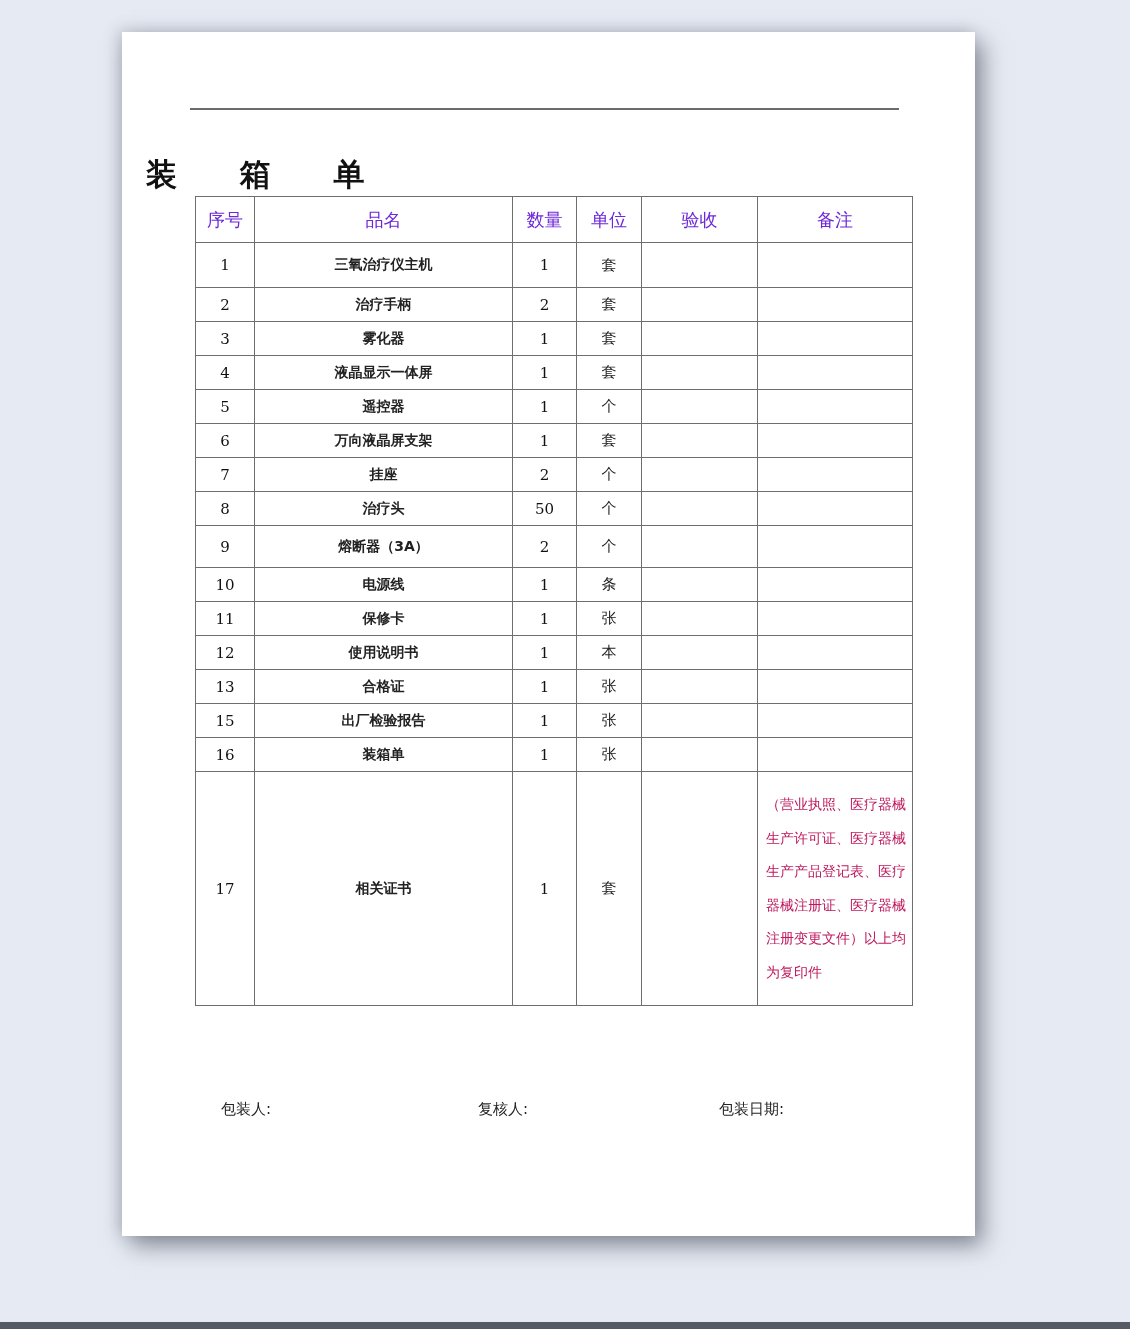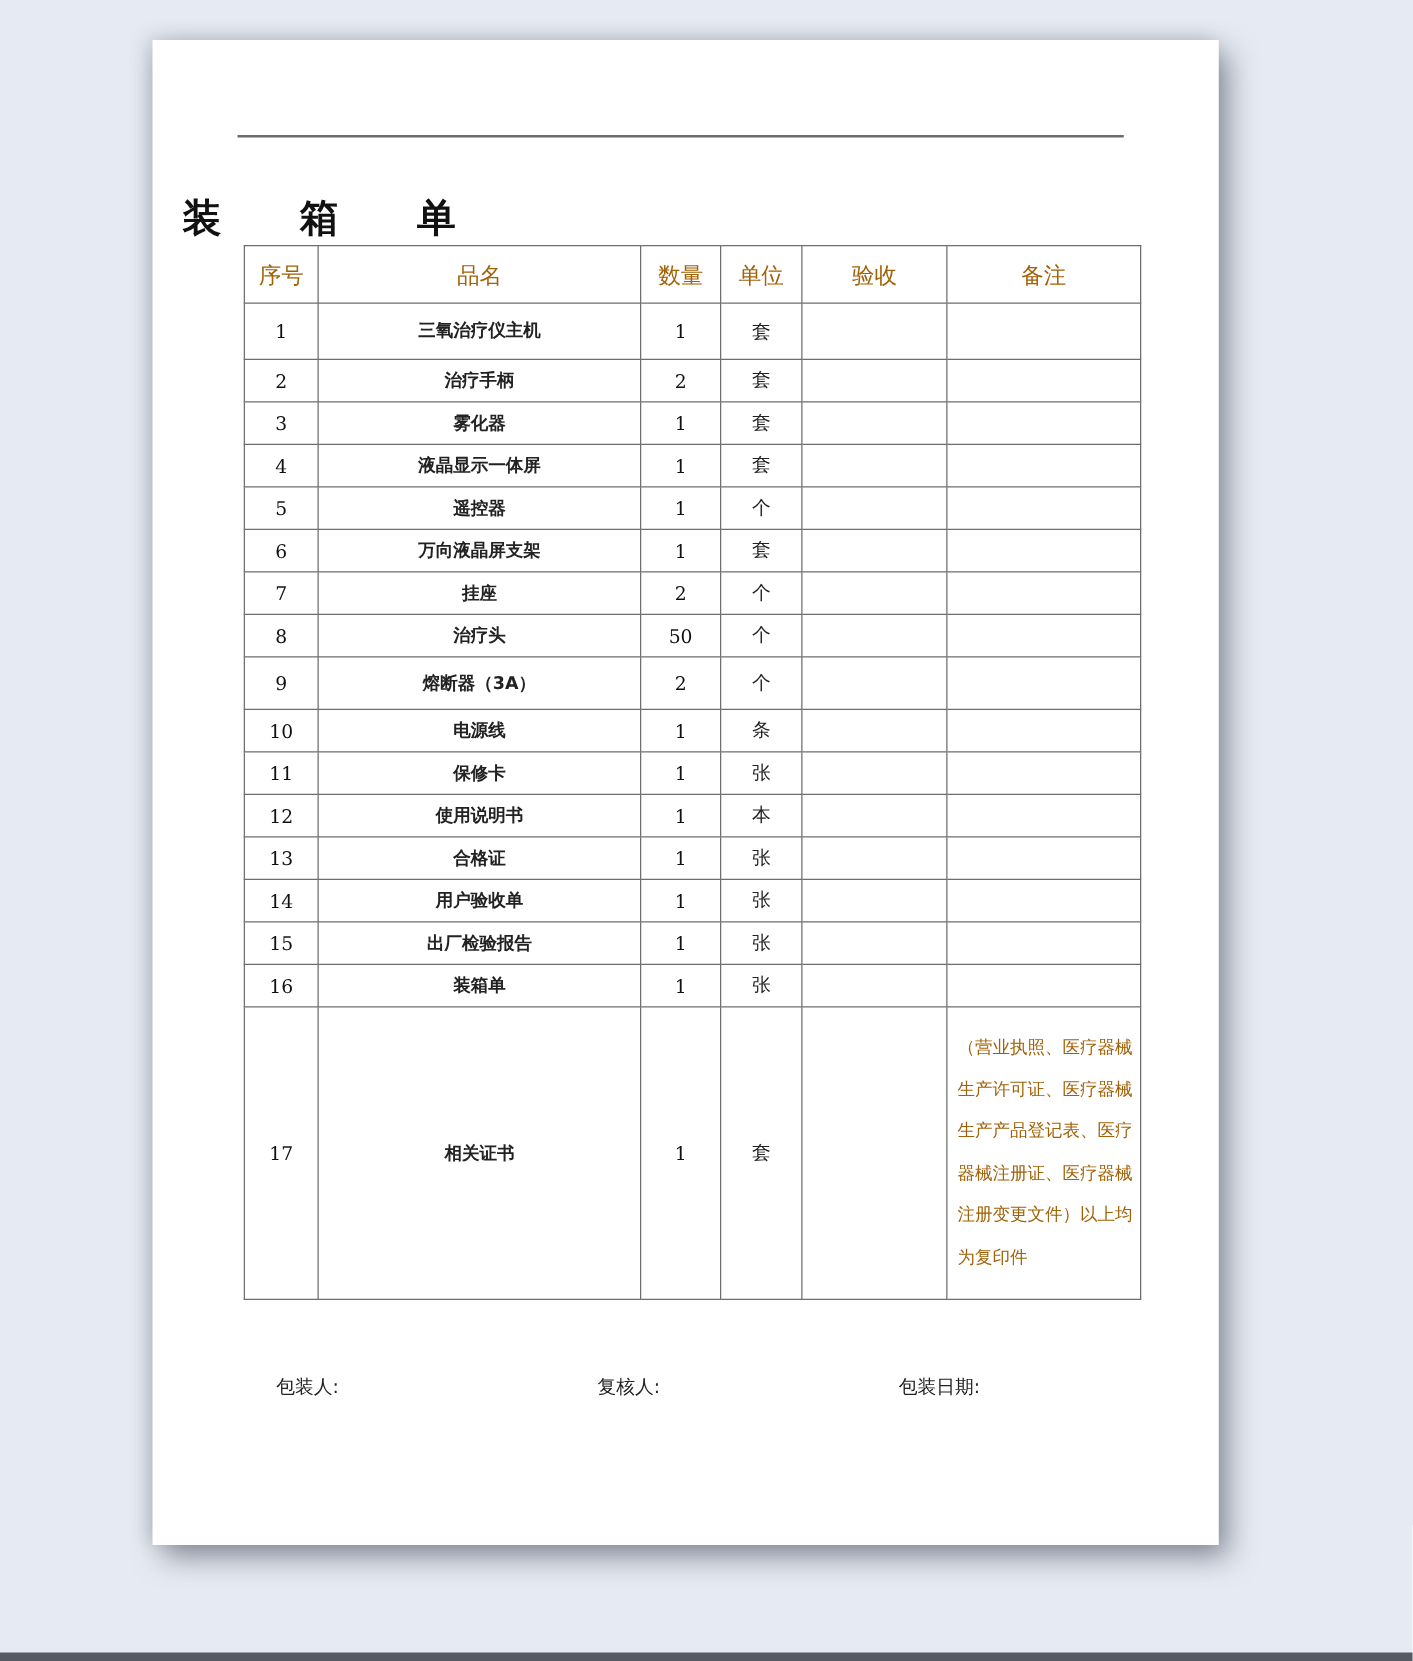--- a/index.html
+++ b/index.html
@@ -33,28 +33,28 @@
     border-collapse: collapse; table-layout: fixed;
     width: 717px;
     font-size: 15px;
   }
   table.grid td, table.grid th {
     border: 1px solid #6e6e6e; text-align: center; vertical-align: middle;
     padding: 0; font-weight: normal;
   }
   table.grid th {
     font-family: "DejaVu Sans", "Liberation Sans", sans-serif;
-    font-size: 18px; height: 45px; color: #a16207;
+    font-size: 18px; height: 45px; color: #6d28d9;
   }
   table.grid td.name { font-family: "DejaVu Sans", "Liberation Sans", sans-serif; font-size: 14px; font-weight: bold; color: #222; }
   table.grid td.unit { font-family: "DejaVu Sans", "Liberation Sans", sans-serif; font-size: 15px; color: #222; }
   td.remark-long {
     text-align: left !important; padding: 4px 6px 4px 8px !important;
     font-family: "DejaVu Sans", "Liberation Sans", sans-serif; font-size: 14px; font-weight: bold;
-    line-height: 33.5px; color: #a16207;
+    line-height: 33.5px; color: #be185d;
   }
   .footer-label {
     position: absolute; top: 1068px;
     font-family: "DejaVu Sans", "Liberation Sans", sans-serif;
     font-size: 15px; font-weight: normal; color: #222;
   }
 </style>
 </head>
 <body>
 
@@ -185,28 +185,20 @@
         </tr>
         <tr style="height: 34px;">
           <td>13</td>
           <td class="name">合格证</td>
           <td>1</td>
           <td class="unit">张</td>
           <td></td>
           <td></td>
         </tr>
         <tr style="height: 34px;">
-          <td>14</td>
-          <td class="name">用户验收单</td>
-          <td>1</td>
-          <td class="unit">张</td>
-          <td></td>
-          <td></td>
-        </tr>
-        <tr style="height: 34px;">
           <td>15</td>
           <td class="name">出厂检验报告</td>
           <td>1</td>
           <td class="unit">张</td>
           <td></td>
           <td></td>
         </tr>
         <tr style="height: 34px;">
           <td>16</td>
           <td class="name">装箱单</td>

